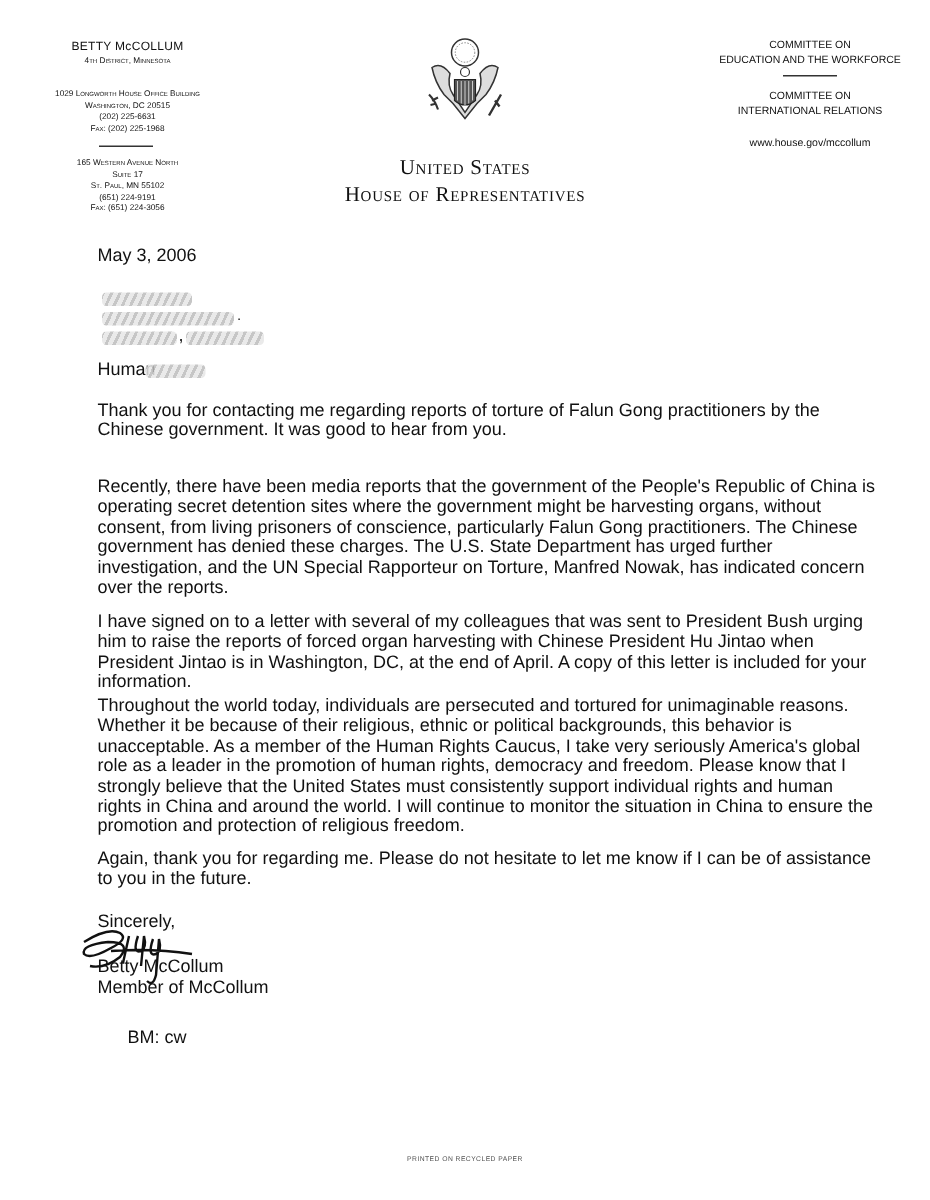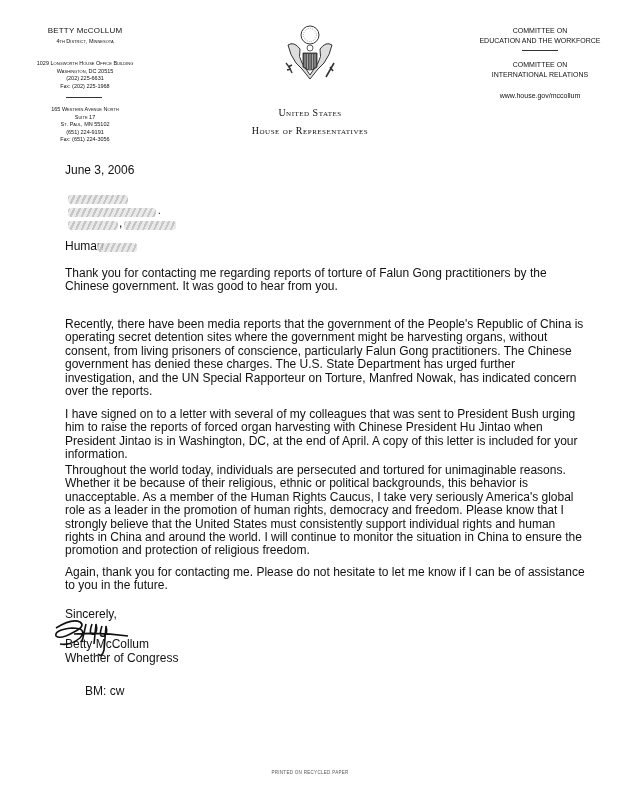--- a/index.html
+++ b/index.html
@@ -16,21 +16,21 @@
 
   .right-head { position: absolute; left: 460px; top: 0; width: 160px; text-align: center; }
   .right-head .comm { position: absolute; left: 0; width: 160px; font-size: 7px; line-height: 10px; }
   .right-head .c1 { top: 26px; }
   .right-head .c2 { top: 60px; }
   .right-head .rule { position: absolute; top: 50px; left: 62px; width: 36px; height: 1px; background: #333; }
   .right-head .web { position: absolute; top: 92px; left: 0; width: 160px; font-size: 7px; }
 
   .seal { position: absolute; left: 278px; top: 23px; width: 64px; height: 62px; }
 
-  .house { position: absolute; left: 180px; top: 104px; width: 260px; text-align: center; font-family: "Liberation Serif", serif; font-size: 10px; line-height: 18px; letter-spacing: 0.5px; }
+  .house { position: absolute; left: 180px; top: 104px; width: 260px; text-align: center; font-family: "Liberation Serif", serif; font-size: 14px; line-height: 18px; letter-spacing: 0.5px; }
 
   .body-text { position: absolute; left: 65px; width: 520px; font-size: 12px; line-height: 13.4px; }
   .date { top: 164px; }
   .redact { position: absolute; height: 9px; border-radius: 3px;
     background: repeating-linear-gradient(115deg, #bcbcbc 0 2px, #e6e6e6 2px 5px); opacity: 0.85; }
   .r1 { left: 68px; top: 195px; width: 60px; }
   .r2 { left: 68px; top: 208px; width: 88px; }
   .r2dot { position: absolute; left: 158px; top: 205px; font-size: 10px; }
   .r3a { left: 68px; top: 221px; width: 50px; }
   .r3comma { position: absolute; left: 119px; top: 216px; font-size: 12px; }
@@ -93,41 +93,41 @@
     <div>EDUCATION AND THE WORKFORCE</div>
   </div>
   <div class="rule"></div>
   <div class="comm c2">
     <div>COMMITTEE ON</div>
     <div>INTERNATIONAL RELATIONS</div>
   </div>
   <div class="web">www.house.gov/mccollum</div>
 </div>
 
-<div class="body-text date">June 3, 2006</div>
+<div class="body-text date">May 3, 2006</div>
 
 <div class="redact r1"></div>
 <div class="redact r2"></div>
 <span class="r2dot">.</span>
 <div class="redact r3a"></div>
 <span class="r3comma">,</span>
 <div class="redact r3b"></div>
 
 <div class="body-text dear">Human</div>
 <div class="redact r4"></div>
 
 <div class="body-text p1">Thank you for contacting me regarding reports of torture of Falun Gong practitioners by the Chinese government. It was good to hear from you.</div>
 <div class="body-text p2">Recently, there have been media reports that the government of the People's Republic of China is operating secret detention sites where the government might be harvesting organs, without consent, from living prisoners of conscience, particularly Falun Gong practitioners. The Chinese government has denied these charges. The U.S. State Department has urged further investigation, and the UN Special Rapporteur on Torture, Manfred Nowak, has indicated concern over the reports.</div>
 <div class="body-text p3">I have signed on to a letter with several of my colleagues that was sent to President Bush urging him to raise the reports of forced organ harvesting with Chinese President Hu Jintao when President Jintao is in Washington, DC, at the end of April. A copy of this letter is included for your information.</div>
 <div class="body-text p4">Throughout the world today, individuals are persecuted and tortured for unimaginable reasons. Whether it be because of their religious, ethnic or political backgrounds, this behavior is unacceptable. As a member of the Human Rights Caucus, I take very seriously America's global role as a leader in the promotion of human rights, democracy and freedom. Please know that I strongly believe that the United States must consistently support individual rights and human rights in China and around the world. I will continue to monitor the situation in China to ensure the promotion and protection of religious freedom.</div>
-<div class="body-text p5">Again, thank you for contacting me. Please do not hesitate to let me know if I can be of assistance to you in the future.</div>
+<div class="body-text p5">Again, thank you for regarding me. Please do not hesitate to let me know if I can be of assistance to you in the future.</div>
 
 <div class="body-text closing">Sincerely,</div>
 
 <svg class="sig" viewBox="0 0 100 50">
   <path d="M4 14 Q20 4 28 8 Q34 12 22 18 Q8 26 4 22 Q2 16 20 14 Q36 14 28 24 Q18 32 8 30 M34 10 L30 28 M40 10 Q36 22 42 20 Q46 18 44 10 L42 30 M50 12 Q46 24 52 22 Q56 20 54 12 L52 36 Q50 44 46 40 M22 20 Q50 18 76 22" fill="none" stroke="#111" stroke-width="1.6"></path>
 </svg>
 
 <div class="body-text signame">Betty McCollum</div>
-<div class="body-text sigtitle">Whether of Congress</div>
+<div class="body-text sigtitle">Member of McCollum</div>
 <div class="body-text initials">BM: cw</div>
 
 <div class="footer">PRINTED ON RECYCLED PAPER</div>
 
 </body></html>

